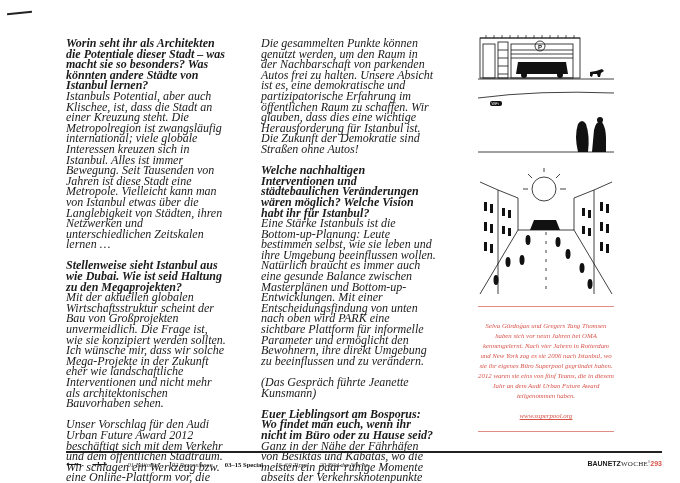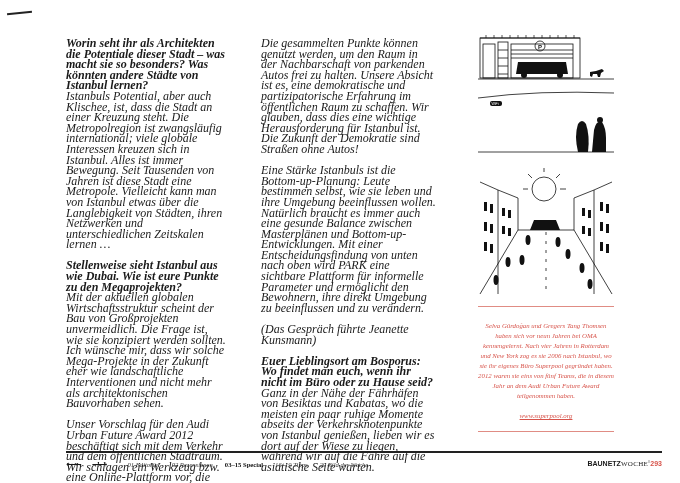--- a/index.html
+++ b/index.html
@@ -31,33 +31,34 @@
 <body>
 
 <div class="dash"></div>
 
 <div class="col col1">
   <div class="block">
     <span class="q">Worin seht ihr als Architekten die Potentiale dieser Stadt – was macht sie so besonders? Was könnten andere Städte von Istanbul lernen?</span>
     <span class="a">Istanbuls Potential, aber auch Klischee, ist, dass die Stadt an einer Kreuzung steht. Die Metropolregion ist zwangsläufig international; viele globale Interessen kreuzen sich in Istanbul. Alles ist immer Bewegung. Seit Tausenden von Jahren ist diese Stadt eine Metropole. Vielleicht kann man von Istanbul etwas über die Langlebigkeit von Städten, ihren Netzwerken und unterschiedlichen Zeitskalen lernen …</span>
   </div>
   <div class="block">
-    <span class="q">Stellenweise sieht Istanbul aus wie Dubai. Wie ist eure Punkte zu den Megaprojekten?</span>
+    <span class="q">Stellenweise sieht Istanbul aus wie Dubai. Wie ist seid Haltung zu den Megaprojekten?</span>
     <span class="a">Mit der aktuellen globalen Wirtschaftsstruktur scheint der Bau von Großprojekten unvermeidlich. Die Frage ist, wie sie konzipiert werden sollten. Ich wünsche mir, dass wir solche Mega-Projekte in der Zukunft eher wie landschaftliche Interventionen und nicht mehr als architektonischen Bauvorhaben sehen.</span>
   </div>
   <div class="block">
     <span class="a">Unser Vorschlag für den Audi Urban Future Award 2012 beschäftigt sich mit dem Verkehr und dem öffentlichen Stadtraum. Wir schlagen ein Werkzeug bzw. eine Online-Plattform vor, die wir PARK genannt haben. Auf der einen Seite ist PARK ein Planungs-Tool, das Termine mit dem Stadtplan verknüpft und organisiert. Man kann die unterschiedlichen Transportsysteme, die zur Verfügung stehen, samt der jeweiligen Routen auf einem Blick sehen. Gleichzeitig lädt PARK dazu ein, Punkte zu sammeln, wenn man sich für den öffentlichen Nahverkehr, bzw. Car Sharing entscheidet. Wie Untersuchungen zeigen, kann je ein Car-Sharing-Auto 20 PKWs von den Straßen holen.</span>
   </div>
 </div>
 
 <div class="col col2">
   <div class="block">
     <span class="a">Die gesammelten Punkte können genutzt werden, um den Raum in der Nachbarschaft von parkenden Autos frei zu halten. Unsere Absicht ist es, eine demokratische und partizipatorische Erfahrung im öffentlichen Raum zu schaffen. Wir glauben, dass dies eine wichtige Herausforderung für Istanbul ist.  Die Zukunft der Demokratie sind Straßen ohne Autos!</span>
   </div>
   <div class="block">
+    <span class="q">Welche nachhaltigen Interventionen und städtebaulichen Veränderungen wären möglich? Welche Vision habt ihr für Istanbul?</span>
     <span class="a">Eine Stärke Istanbuls ist die Bottom-up-Planung: Leute bestimmen selbst, wie sie leben und ihre Umgebung beeinflussen wollen. Natürlich braucht es immer auch eine gesunde Balance zwischen Masterplänen und Bottom-up-Entwicklungen. Mit einer Entscheidungsfindung von unten nach oben wird PARK eine sichtbare Plattform für informelle Parameter und ermöglicht den Bewohnern, ihre direkt Umgebung zu beeinflussen und zu verändern.</span>
   </div>
   <div class="block">
     <span class="a">(Das Gespräch führte Jeanette Kunsmann)</span>
   </div>
   <div class="block">
     <span class="q">Euer Lieblingsort am Bosporus: Wo findet man euch, wenn ihr nicht im Büro oder zu Hause seid?</span>
     <span class="a">Ganz in der Nähe der Fährhäfen von Besiktas und Kabatas, wo die meisten ein paar ruhige Momente abseits der Verkehrsknotenpunkte von Istanbul genießen, lieben wir es dort auf der Wiese zu liegen, während wir auf die Fähre auf die asiatische Seite warten.</span>
   </div>
 </div>

